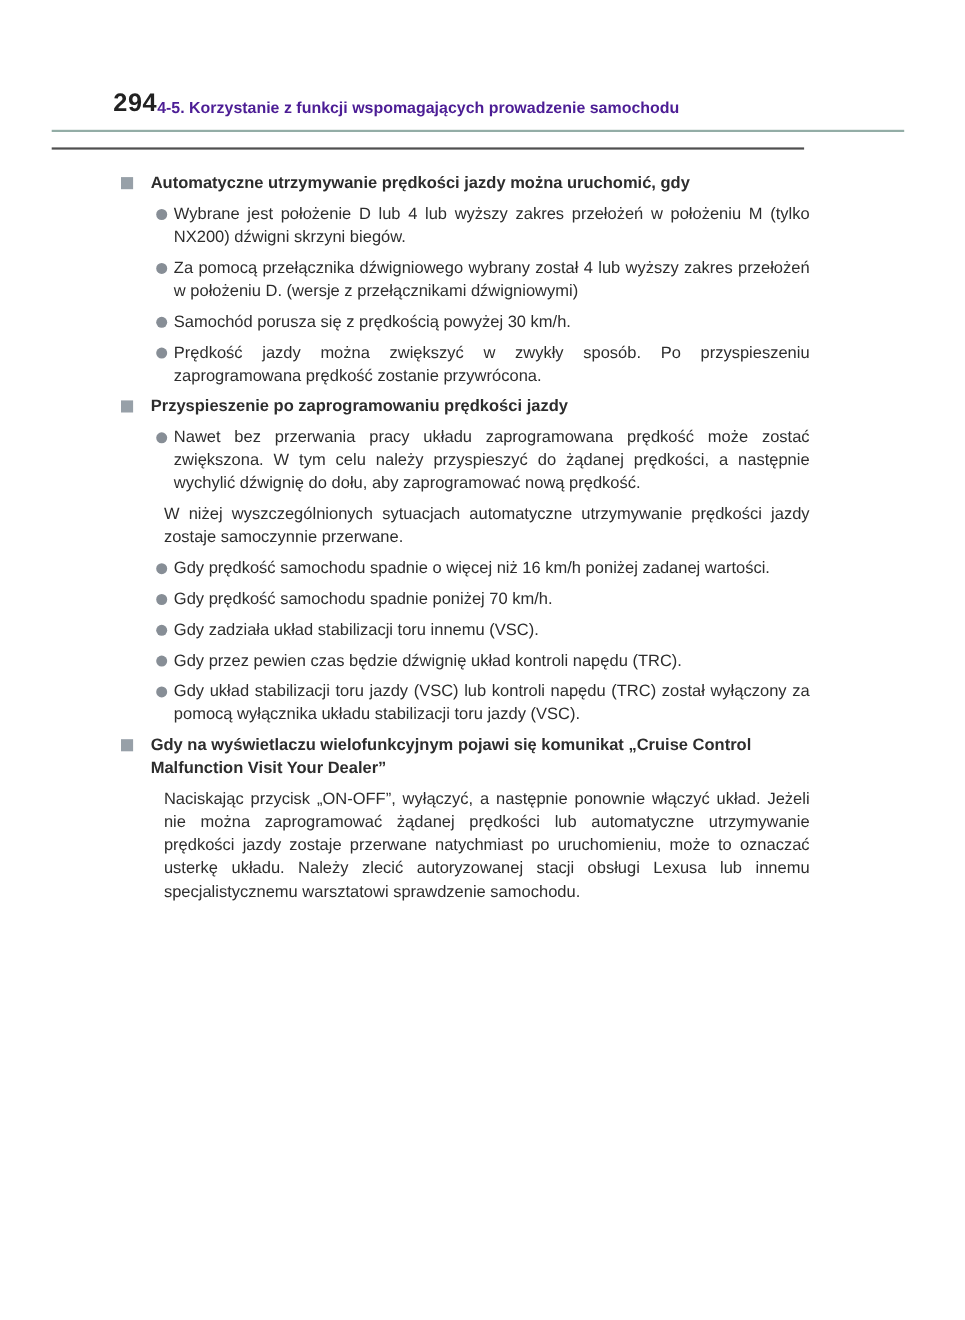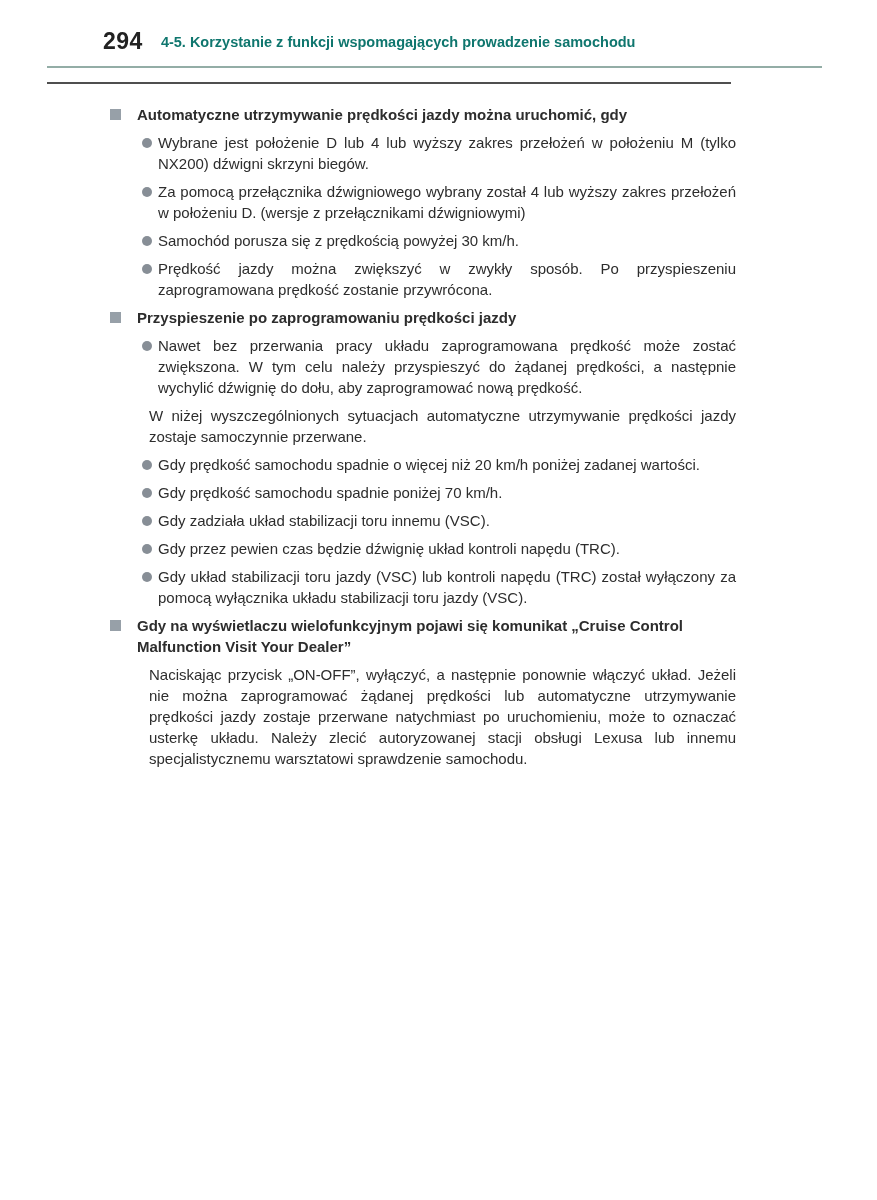--- a/index.html
+++ b/index.html
@@ -11,34 +11,34 @@
   .page {
     position: relative;
     width: 877px;
     height: 1200px;
     background: #ffffff;
     overflow: hidden;
     color: #2d2d2d;
   }
   .header-row {
     display: flex;
-    align-items: center;
-    gap: 18px;
-    padding: 28px 0 0 103px;
+    align-items: flex-end;
+    gap: 0;
+    padding: 80px 0 0 103px;
   }
   .page-number {
     font-size: 23px;
     font-weight: 700;
     color: #222;
     letter-spacing: 0.5px;
   }
   .chapter-title {
     font-size: 14.5px;
     font-weight: 700;
-    color: #0f766e;
+    color: #4c1d95;
   }
   .rule-teal {
     margin: 11px 0 0 47px;
     width: 775px;
     height: 2px;
     background: #93ada6;
   }
   .rule-dark {
     margin: 14px 0 0 47px;
     width: 684px;
@@ -138,21 +138,21 @@
     <div class="block bullet">
       <span class="dot"></span>
       <div class="bullet-text">Nawet bez przerwania pracy układu zaprogramowana prędkość może zostać zwiększona. W tym celu należy przyspieszyć do żądanej prędkości, a następnie wychylić dźwignię do dołu, aby zaprogramować nową prędkość.</div>
     </div>
 
 
     <div class="block para">W niżej wyszczególnionych sytuacjach automatyczne utrzymywanie prędkości jazdy zostaje samoczynnie przerwane.</div>
 
     <div class="block bullet">
       <span class="dot"></span>
-      <div class="bullet-text">Gdy prędkość samochodu spadnie o więcej niż 20 km/h poniżej zadanej wartości.</div>
+      <div class="bullet-text">Gdy prędkość samochodu spadnie o więcej niż 16 km/h poniżej zadanej wartości.</div>
     </div>
 
     <div class="block bullet">
       <span class="dot"></span>
       <div class="bullet-text">Gdy prędkość samochodu spadnie poniżej 70 km/h.</div>
     </div>
 
     <div class="block bullet">
       <span class="dot"></span>
       <div class="bullet-text">Gdy zadziała układ stabilizacji toru innemu (VSC).</div>

